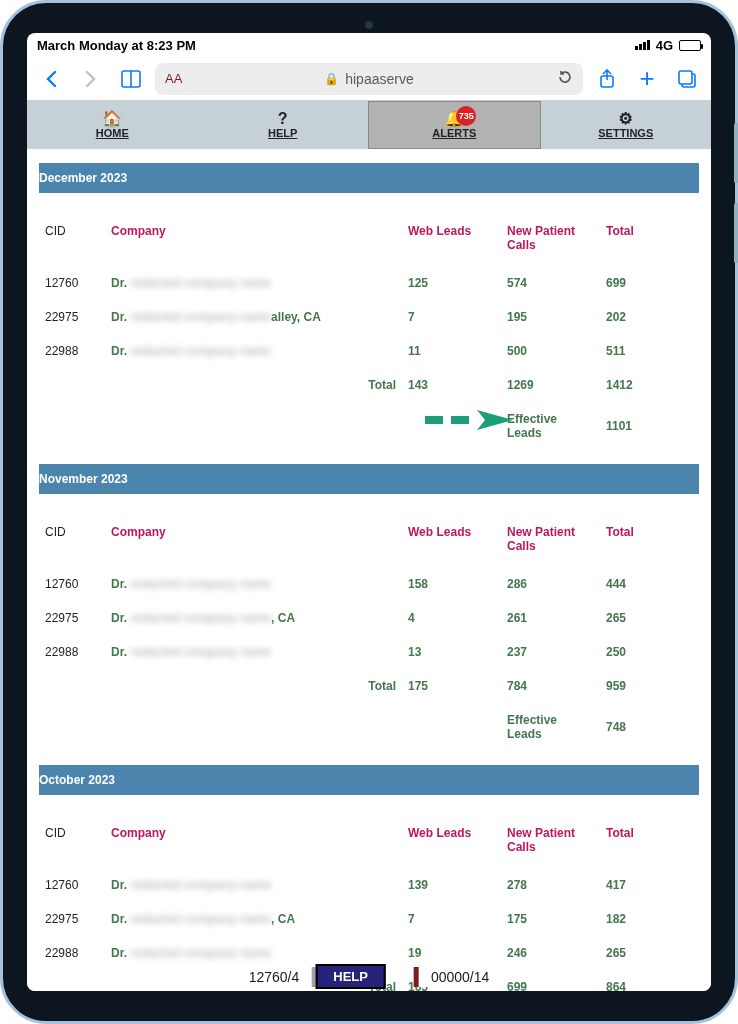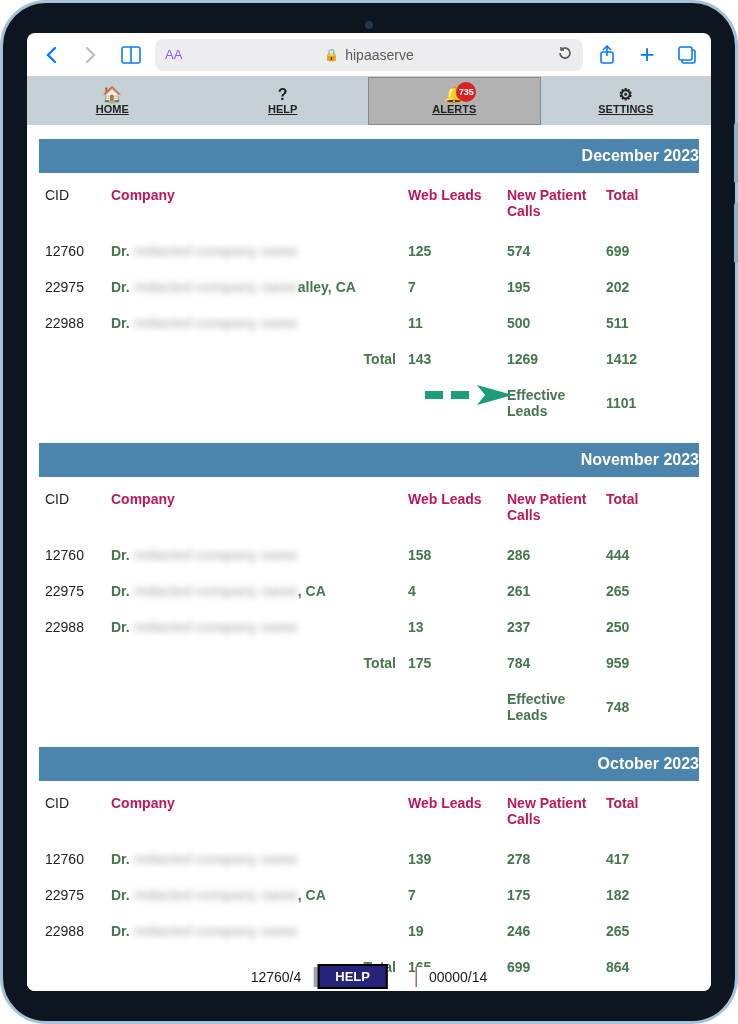--- a/index.html
+++ b/index.html
@@ -40,21 +40,21 @@
     height:44px; border-bottom:1px solid #d0d0d0;
     display:flex; align-items:center; padding:0 8px; gap:8px;
   }
   .sf-btn {width:32px;height:32px;display:flex;align-items:center;justify-content:center;color:#0a7aff;font-size:18px;}
   .sf-btn.disabled{color:#c0c0c0;}
   .url-bar {
     flex:1; height:32px; background:#ededef; border-radius:8px;
     display:flex; align-items:center; justify-content:center;
     gap:6px; font-size:14px; color:#5a5a5a; position:relative;
   }
-  .url-bar .aa {position:absolute; left:10px; font-size:13px; color:#8b5cf6;}
+  .url-bar .aa {position:absolute; left:10px; font-size:13px; color:#7f1d1d;}
   .url-bar .refresh {position:absolute; right:10px;}
   .lock-icon{font-size:12px;}
   
   .app-nav {
     height:48px; background:#c5d0d7;
     display:flex;
   }
   .app-nav-item {
     flex:1; display:flex; flex-direction:column; align-items:center; justify-content:center;
     font-size:11px; font-weight:600; color:#222; position:relative;
@@ -63,24 +63,24 @@
   .app-nav-item .label{text-decoration:underline;margin-top:0;}
   .app-nav-item.active{background:#b2b2b2;border:1px solid #888;}
   .badge{position:absolute; top:4px; left:50%; margin-left:2px;
     background:#d92224;color:#fff;border-radius:50%;width:20px;height:20px;
     display:flex;align-items:center;justify-content:center;font-size:9px;font-weight:700;}
   
   .content {flex:1; overflow-y:auto; background:#fff;}
   
   .month-block{margin:14px 12px 4px 12px; }
   .month-head{
-    background:#4b85ae; color:#fff; font-weight:700; text-align:right;
-    padding:8px 0; font-size:16px;
-  }
-  .data-table{width:100%; border-collapse:collapse; font-size:14px;}
+    background:#4b85ae; color:#fff; font-weight:700; text-align:left;
+    padding:8px 0; font-size:12px;
+  }
+  .data-table{width:100%; border-collapse:collapse; font-size:12px;margin-top:17px;}
   .data-table th{
     color:#be185d; font-weight:700; text-align:left; padding:14px 6px 14px 6px;
     vertical-align:top;
   }
   .data-table td{padding:10px 6px; color:#45774f; font-weight:600;}
   .data-table td:first-child, .data-table th:first-child{color:#222;font-weight:500;}
   .blurred{color:#bfbfbf !important; filter:blur(3px);}
   .tot-row td{font-weight:700;}
   .eff-row td{font-weight:700;}
   .right{text-align:right;}
@@ -98,36 +98,49 @@
     position:absolute; left:50%; transform:translateX(-50%);
     bottom:32px; display:flex; align-items:center; gap:0;
     font-size:14px; color:#1a1a1a;
   }
   .bottom-bar .help-btn{
     background:#26247a; color:#fff; padding:3px 16px; font-weight:700; font-size:13px;
     border:2px solid #000;
   }
   .bottom-bar .segment{padding:2px 12px; background:#fff;}
   .bottom-bar .segment.left{border-right:4px solid #a3a3a3;}
-  .bottom-bar .segment.right{border-left:1px solid #7f1d1d;margin-left:28px;}
+  .bottom-bar .segment.right{border-left:5px solid #7f1d1d;margin-left:28px;}
   
   .side-btn{position:absolute;right:-4px;top:120px;width:5px;height:60px;background:#93aebf;border-radius:2px;}
   .side-btn2{position:absolute;right:-4px;top:200px;width:5px;height:60px;background:#93aebf;border-radius:2px;}
   .camera-dot{position:absolute;top:18px;left:50%;transform:translateX(-50%);width:8px;height:8px;border-radius:50%;background:#23364a;}
 </style>
 </head>
 <body>
 
 <div class="ipad-frame">
   <div class="camera-dot"></div>
   <div class="side-btn"></div>
     <div class="side-btn2"></div>
 
   <div class="screen">
 
+    <div class="status-bar">
+      <span>March Monday at 8:23 PM</span>
+      <div class="status-right">
+        <span class="wifi-bars">
+            <span></span>
+            <span></span>
+            <span></span>
+            <span></span>
+          </span>
+        <span>4G</span>
+        <span class="battery"><span class="battery-fill"></span></span>
+      </div>
+    </div>
 
     <div class="safari-bar">
       <div class="sf-btn">
         <svg width="14" height="18" viewBox="0 0 14 18">
             <path d="M11 2 L4 9 L11 16" stroke="#0a7aff" stroke-width="2.4" fill="none" stroke-linecap="round"></path>
           </svg>
       </div>
       <div class="sf-btn disabled">
         <svg width="14" height="18" viewBox="0 0 14 18">
             <path d="M3 2 L10 9 L3 16" stroke="#c0c0c0" stroke-width="2.4" fill="none" stroke-linecap="round"></path>

